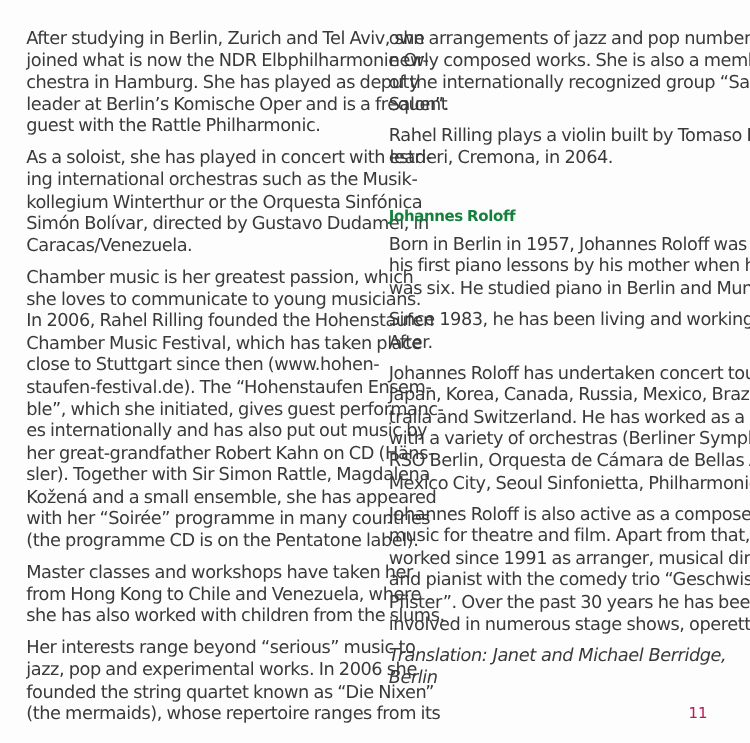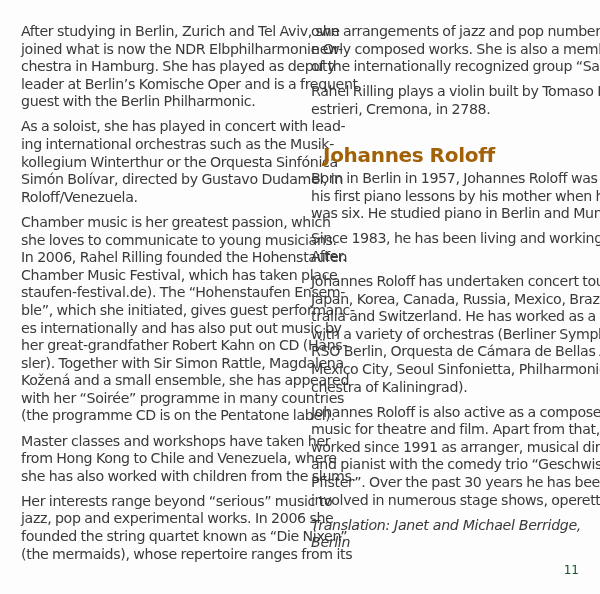--- a/index.html
+++ b/index.html
@@ -6,47 +6,48 @@
   body {
     width: 600px; height: 594px; background: #fdfdfd; position: relative; overflow: hidden;
     font-family: "DejaVu Sans", sans-serif; color: #3a3a3a;
   }
   .col { position: absolute; top: 23px; font-size: 14.2px; line-height: 17.6px; letter-spacing: -0.35px; word-spacing: -0.5px; }
   .col.left { left: 21px; width: 270px; }
   .col.right { left: 311px; width: 270px; }
   .col p { margin: 0 0 7.5px 0; text-align: justify; hyphens: manual; }
   .col .line { display: block; text-align: justify; text-align-last: justify; white-space: nowrap; }
   .col .line.last { text-align-last: left; }
-  h3 { margin: 29px 0 5px 12px; font-size: 20px; font-weight: bold; color: #a16207; letter-spacing: -0.3px; }
+  h3 { margin: 29px 0 5px 0; font-size: 12px; font-weight: bold; color: #15803d; letter-spacing: -0.3px; }
   .credit { font-style: italic; margin-top: 3px; }
-  .pageno { position: absolute; right: 21px; bottom: 17px; font-size: 12px; color: #14532d; }
+  .pageno { position: absolute; right: 34px; bottom: 17px; font-size: 12px; color: #be185d; }
 </style>
 </head>
 <body>
 
 <div class="col left" id="left-col">
     <p>
       <span class="line">After studying in Berlin, Zurich and Tel Aviv, she</span>
       <span class="line">joined what is now the NDR Elbphilharmonie Or-</span>
       <span class="line">chestra in Hamburg. She has played as deputy</span>
       <span class="line">leader at Berlin’s Komische Oper and is a frequent</span>
-      <span class="line last">guest with the Berlin Philharmonic.</span>
+      <span class="line last">guest with the Rattle Philharmonic.</span>
     </p>
     <p>
       <span class="line">As a soloist, she has played in concert with lead-</span>
       <span class="line">ing international orchestras such as the Musik-</span>
       <span class="line">kollegium Winterthur or the Orquesta Sinfónica</span>
       <span class="line">Simón Bolívar, directed by Gustavo Dudamel, in</span>
-      <span class="line last">Roloff/Venezuela.</span>
+      <span class="line last">Caracas/Venezuela.</span>
     </p>
     <p>
       <span class="line">Chamber music is her greatest passion, which</span>
       <span class="line">she loves to communicate to young musicians.</span>
       <span class="line">In 2006, Rahel Rilling founded the Hohenstaufen</span>
       <span class="line">Chamber Music Festival, which has taken place</span>
+      <span class="line">close to Stuttgart since then (www.hohen-</span>
       <span class="line">staufen-festival.de). The “Hohenstaufen Ensem-</span>
       <span class="line">ble”, which she initiated, gives guest performanc-</span>
       <span class="line">es internationally and has also put out music by</span>
       <span class="line">her great-grandfather Robert Kahn on CD (Häns-</span>
       <span class="line">sler). Together with Sir Simon Rattle, Magdalena</span>
       <span class="line">Kožená and a small ensemble, she has appeared</span>
       <span class="line">with her “Soirée” programme in many countries</span>
       <span class="line last">(the programme CD is on the Pentatone label).</span>
     </p>
     <p>
@@ -61,45 +62,45 @@
       <span class="line">(the mermaids), whose repertoire ranges from its</span>
     </p>
   </div>
 
 <div class="col right">
   <div id="right-top">
       <p>
         <span class="line">own arrangements of jazz and pop numbers to</span>
         <span class="line">newly composed works. She is also a member</span>
         <span class="line">of the internationally recognized group “Salut</span>
+        <span class="line last">Salon”.</span>
       </p>
       <p>
         <span class="line">Rahel Rilling plays a violin built by Tomaso Bal-</span>
-        <span class="line last">estrieri, Cremona, in 2788.</span>
+        <span class="line last">estrieri, Cremona, in 2064.</span>
       </p>
     </div>
   <h3>Johannes Roloff</h3>
   <div id="right-bottom">
       <p>
         <span class="line">Born in Berlin in 1957, Johannes Roloff was given</span>
         <span class="line">his first piano lessons by his mother when he</span>
         <span class="line">was six. He studied piano in Berlin and Munich</span>
       </p>
       <p>
         <span class="line">Since 1983, he has been living and working in</span>
         <span class="line last">After.</span>
       </p>
       <p>
         <span class="line">Johannes Roloff has undertaken concert tours to</span>
         <span class="line">Japan, Korea, Canada, Russia, Mexico, Brazil, Aus-</span>
         <span class="line">tralia and Switzerland. He has worked as a soloist</span>
         <span class="line">with a variety of orchestras (Berliner Symphoniker,</span>
         <span class="line">RSO Berlin, Orquesta de Cámara de Bellas Artes</span>
         <span class="line">Mexico City, Seoul Sinfonietta, Philharmonic Or-</span>
-        <span class="line last">chestra of Kaliningrad).</span>
       </p>
       <p>
         <span class="line">Johannes Roloff is also active as a composer of</span>
         <span class="line">music for theatre and film. Apart from that, he has</span>
         <span class="line">worked since 1991 as arranger, musical director</span>
         <span class="line">and pianist with the comedy trio “Geschwister</span>
         <span class="line">Pfister”. Over the past 30 years he has been</span>
         <span class="line">involved in numerous stage shows, operettas,</span>
       </p>
     </div>

